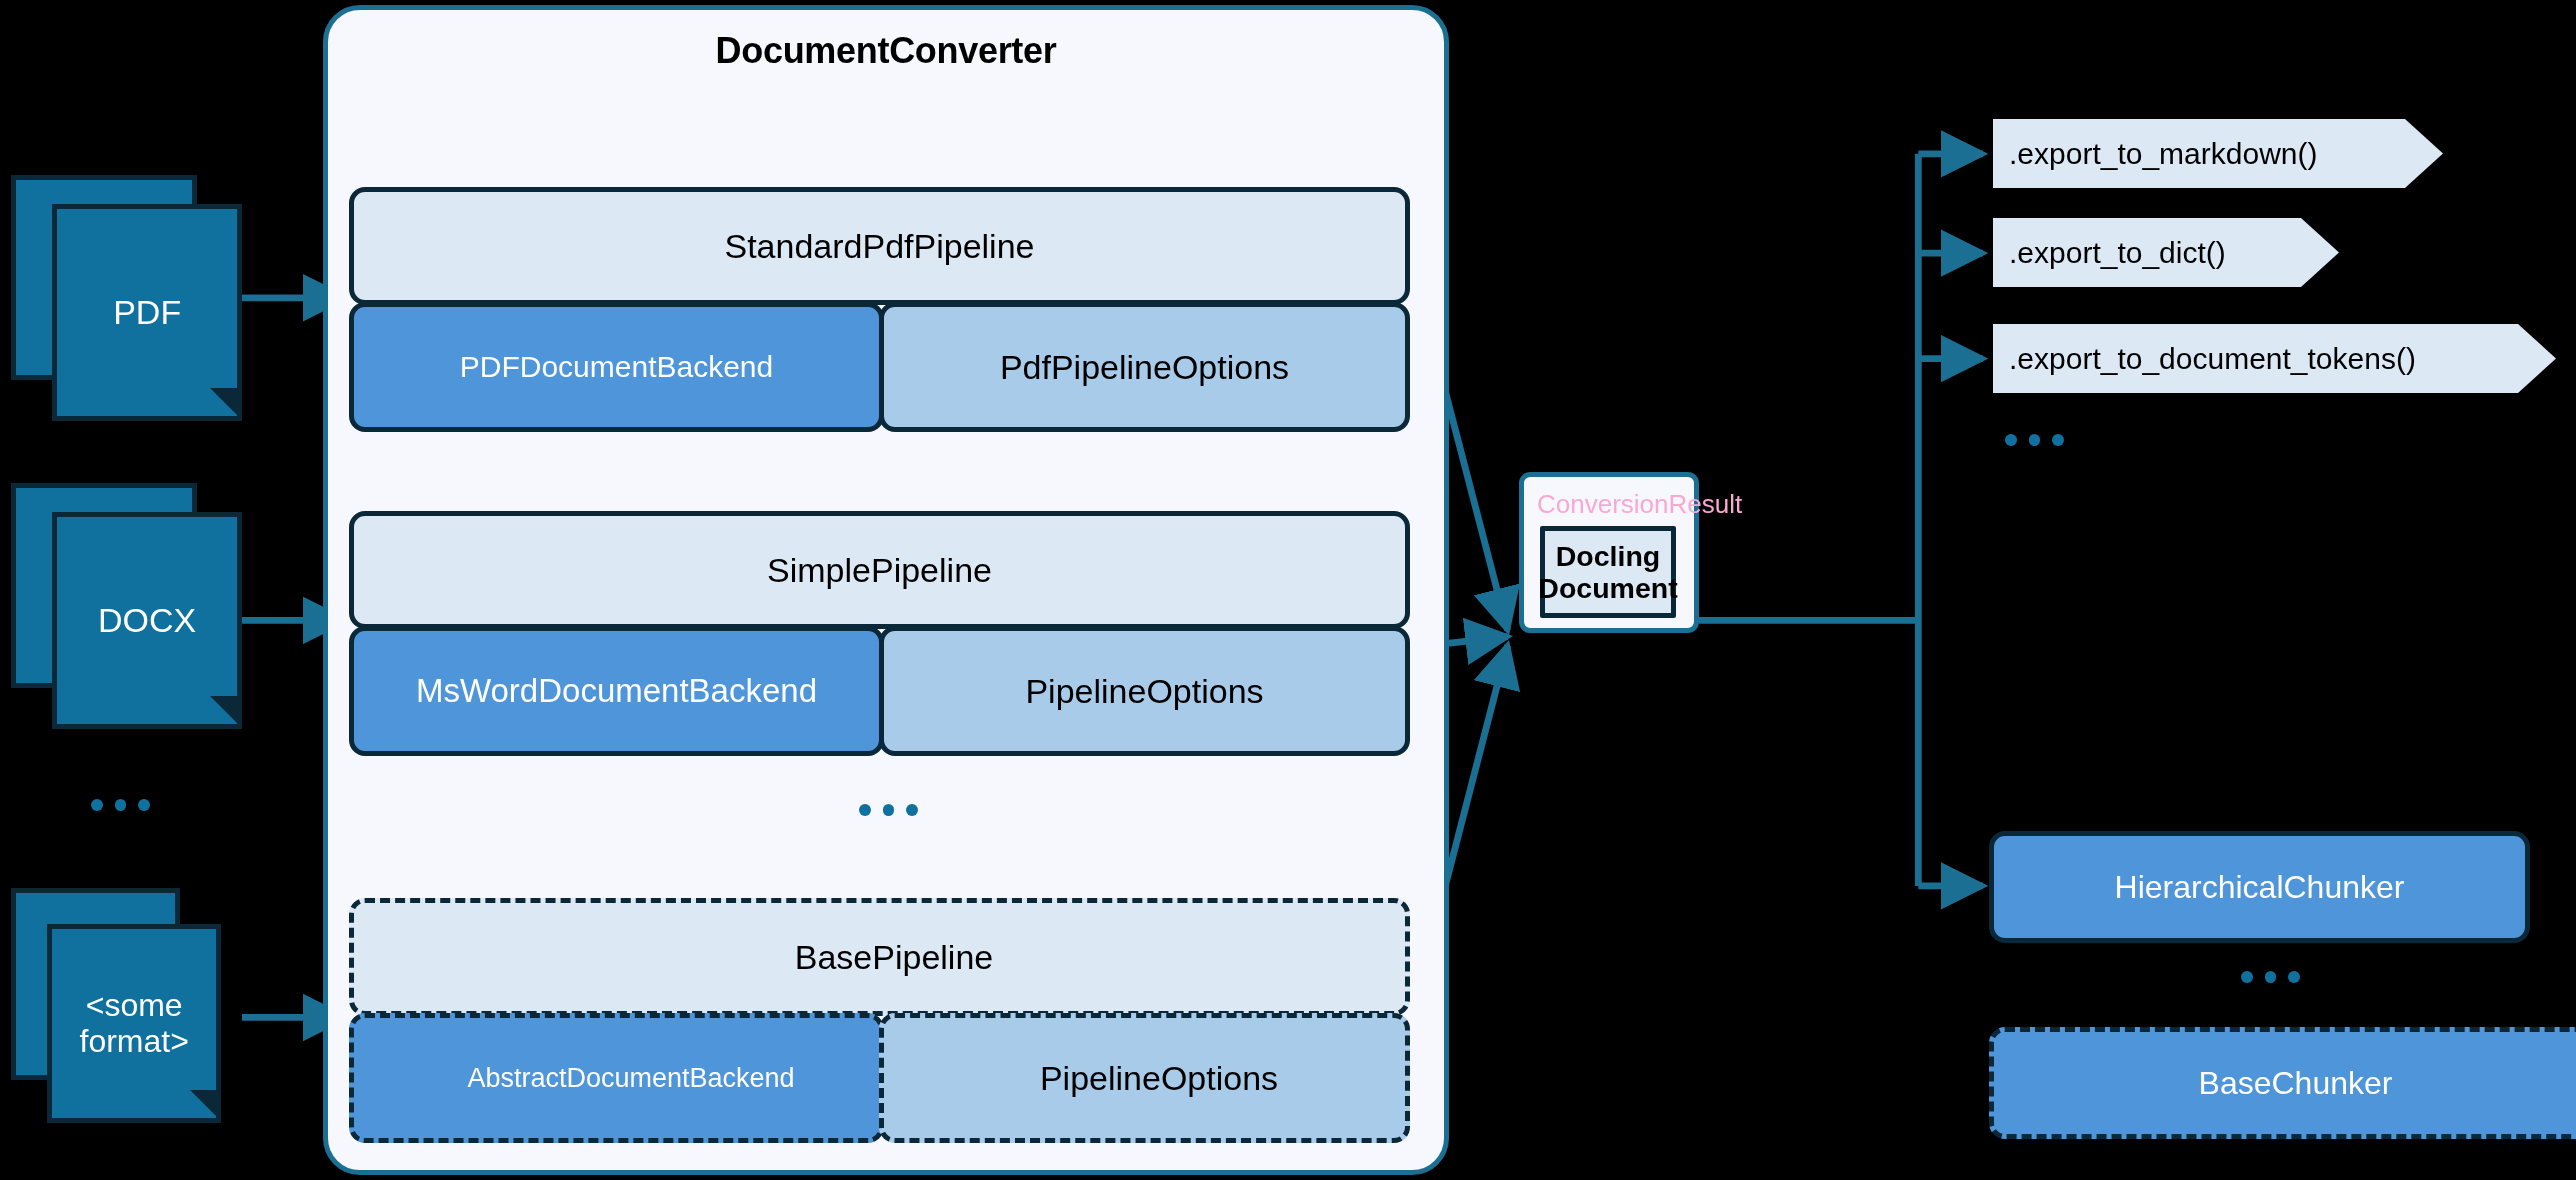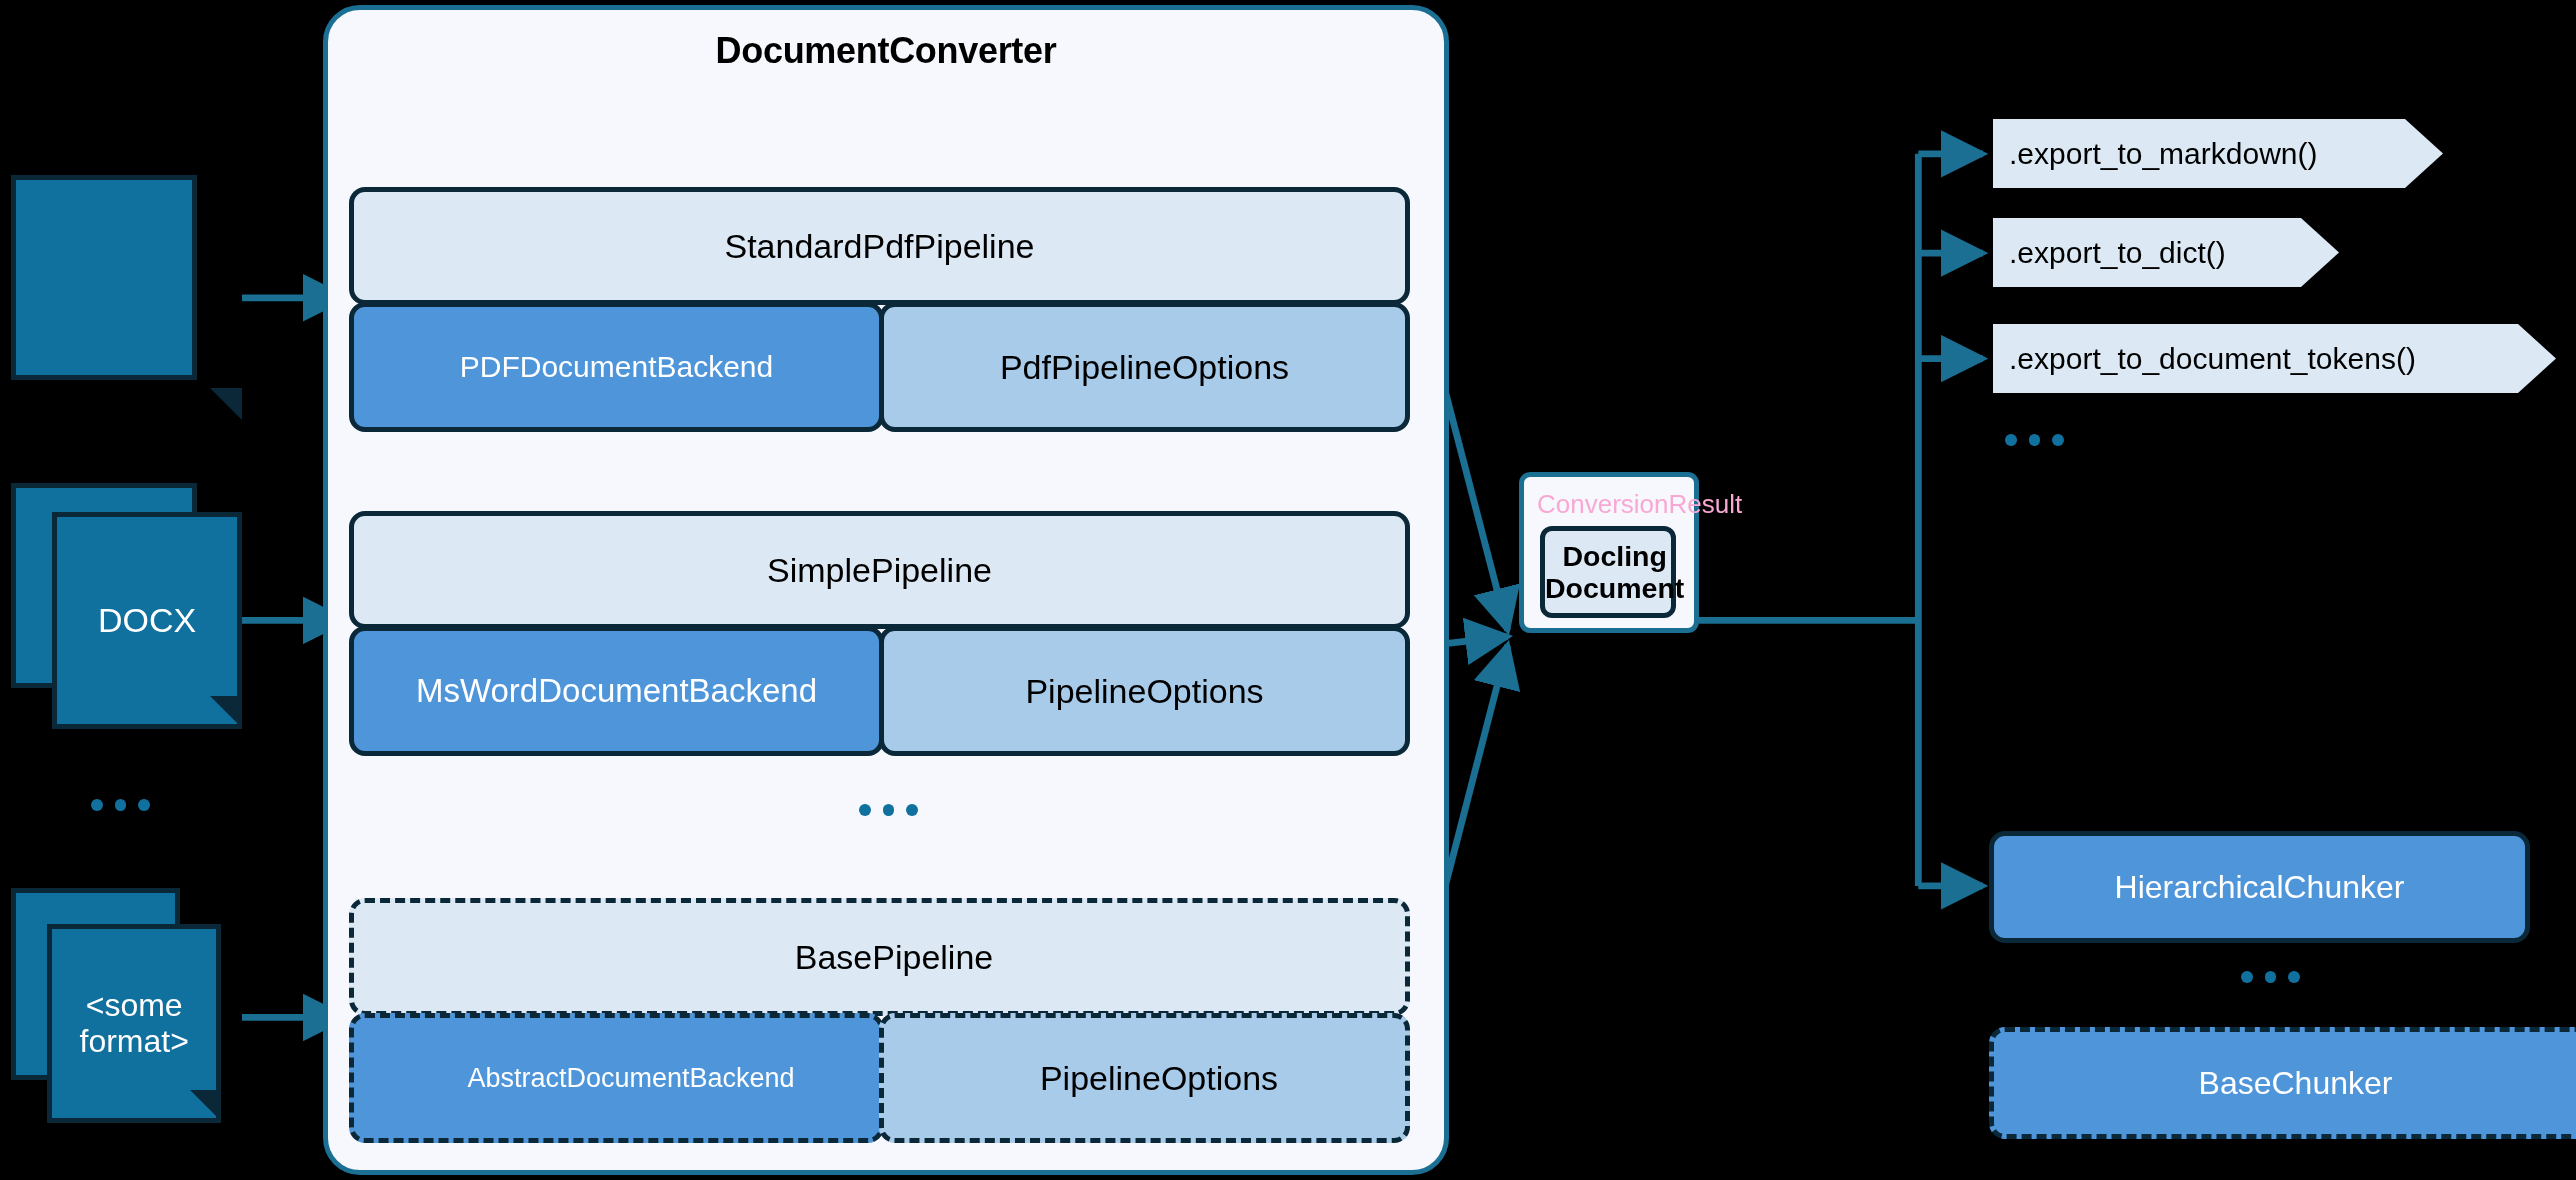--- a/index.html
+++ b/index.html
@@ -33,22 +33,22 @@
      box-sizing:border-box;display:flex;align-items:center;justify-content:center;
      color:#fff;}
   .popts{background:#a8cbea;border:5.6px solid #0b2838;border-radius:16px;
      box-sizing:border-box;display:flex;align-items:center;justify-content:center;
      color:#000;}
   .dashed .phead,.dashed .pbackend,.dashed .popts{border-style:dashed;padding-left:29px;}
   #cresult-box{left:1519px;top:472px;width:180px;height:161px;
      background:#f6f8fd;border:5px solid #1a6f93;border-radius:11.2px;}
   #cresult-label{left:1537px;top:489px;font-size:26px;color:#f9a8d4;white-space:nowrap;}
   #docling-box{left:1540px;top:526px;width:136px;height:92px;
-     background:#dce9f5;border:5px solid #0b2838;border-radius:12px;
-     display:flex;align-items:center;justify-content:flex-start;text-align:center;
+     background:#dce9f5;border:5px solid #0b2838;border-radius:2px;
+     display:flex;align-items:center;justify-content:center;text-align:center;
      font-size:28.5px;font-weight:bold;color:#000;line-height:1.14;}
 
   
   .chev{position:absolute;background:#dce9f5;display:flex;align-items:center;
      padding-left:16px;color:#000;font-size:30px;white-space:nowrap;box-sizing:border-box;}
 
   
   .chunker{position:absolute;background:#4e95d9;border:5.6px solid #0b2838;
      border-radius:16px;box-sizing:border-box;display:flex;align-items:center;
      justify-content:center;color:#fff;font-size:32px;}
@@ -90,20 +90,23 @@
     <g stroke="#1a6f93" stroke-width="11" fill="none" marker-end="url(#ah)">
       <path d="M3092,248 L3196,248"></path>
       <path d="M3092,408 L3196,408"></path>
       <path d="M3092,578 L3196,578"></path>
       <path d="M3092,1428 L3196,1428"></path>
     </g>
   </svg>
 
   <div class="docicon" style="left:11.2px;top:175px;width:231px;height:246px;">
     <div class="back" style="left:0;top:0;width:186px;height:205px;"></div>
+    <div class="front" style="left:41px;top:28.5px;width:190px;height:217px;font-size:34px;">
+      <span>PDF</span>
+    </div>
     <div class="fold" style="left:199px;top:213px;
          border-top:32px solid #0b2838;border-left:32px solid transparent;"></div>
   </div>
 
   <div class="docicon" style="left:11.2px;top:483px;width:231px;height:246px;">
     <div class="back" style="left:0;top:0;width:186px;height:205px;"></div>
     <div class="front" style="left:41px;top:28.5px;width:190px;height:217px;font-size:34px;">
       <span>DOCX</span>
     </div>
     <div class="fold" style="left:199px;top:213px;

